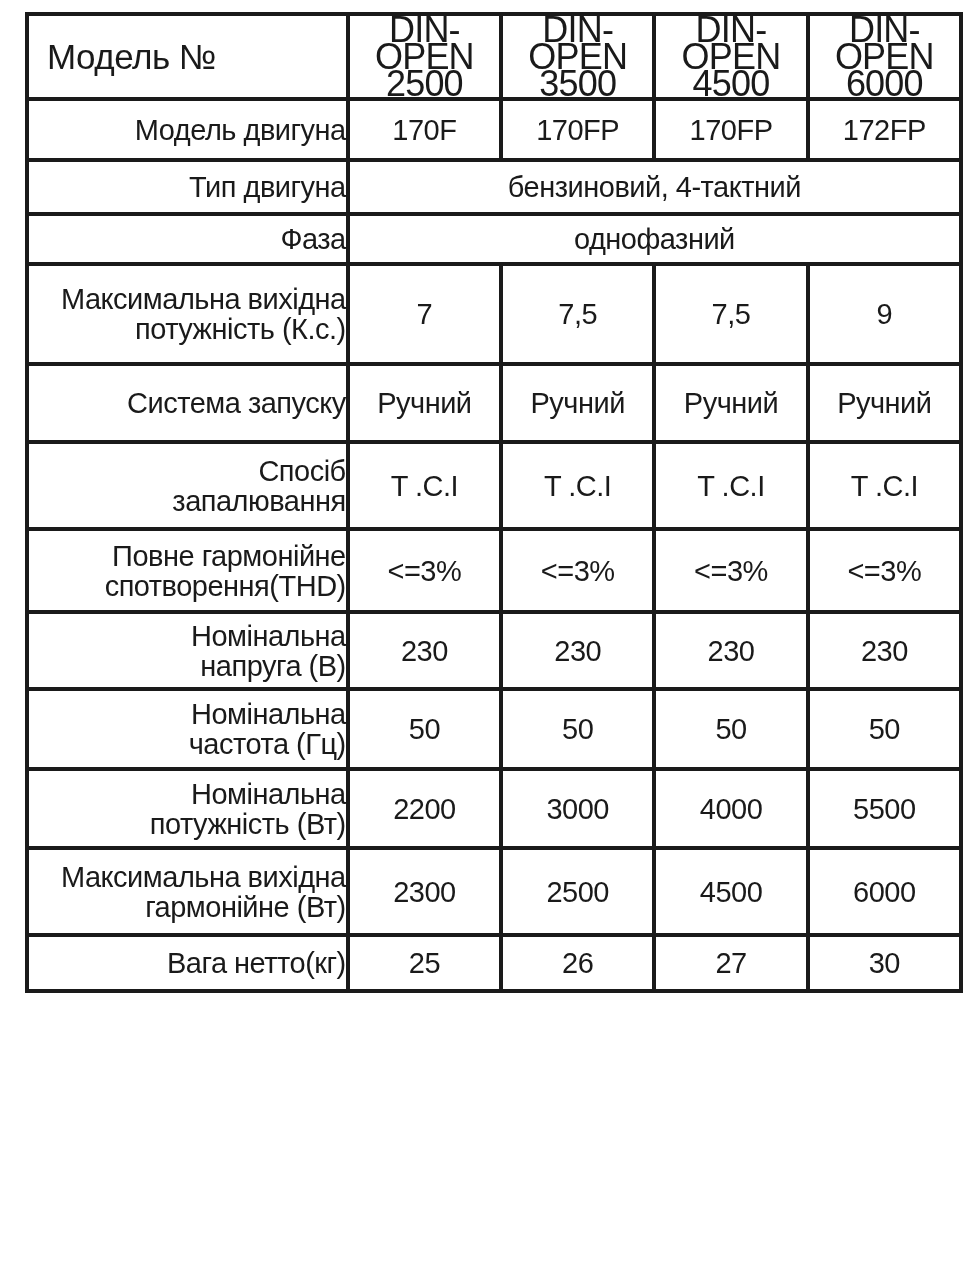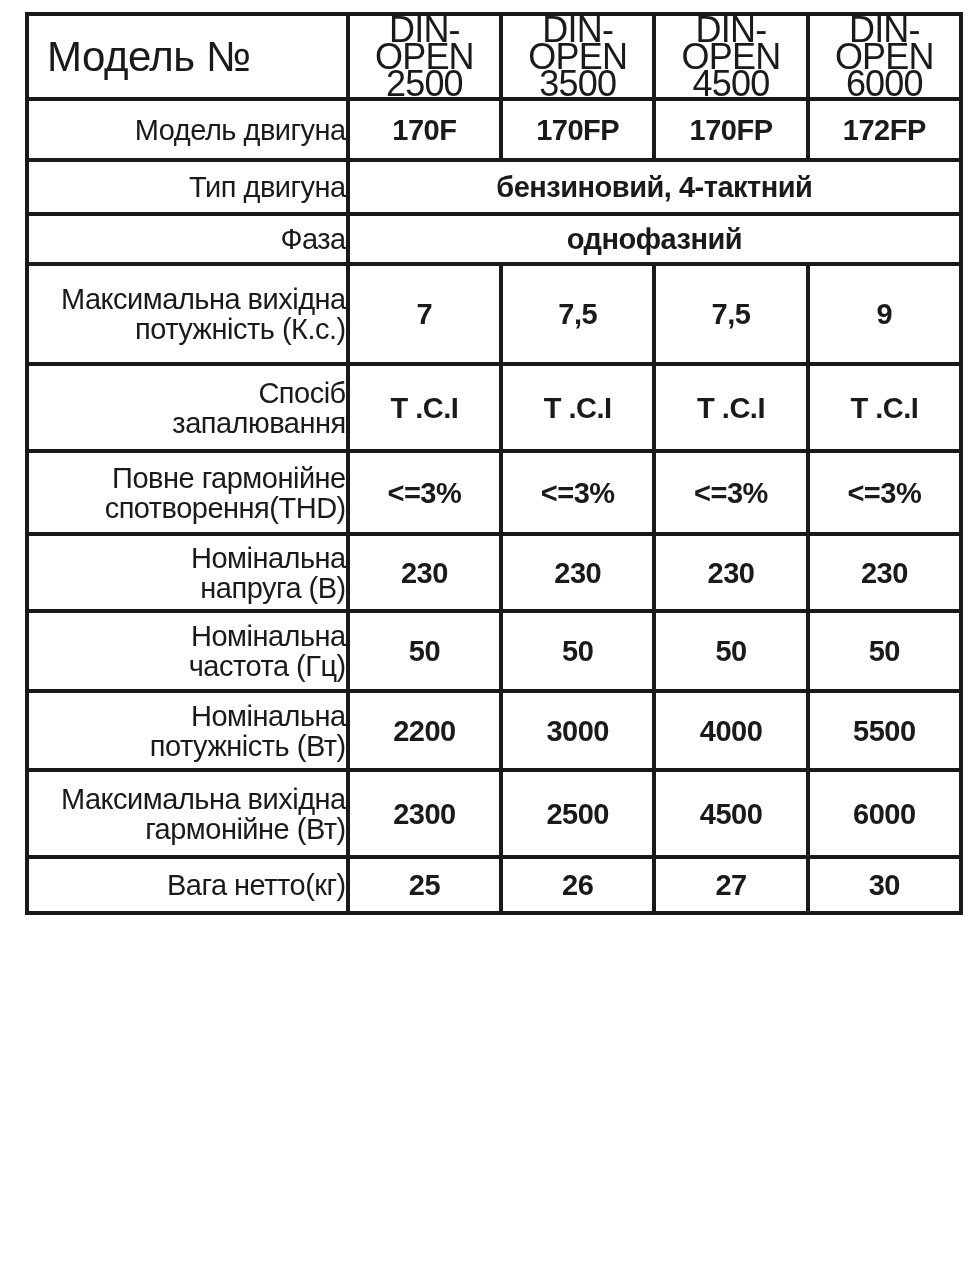--- a/index.html
+++ b/index.html
@@ -8,22 +8,22 @@
     .spec-table {
       position: absolute; left: 25px; top: 12px; width: 938px;
       border-collapse: collapse; table-layout: fixed;
       border: 4px solid #1a1a1a;
     }
     .spec-table td {
       border: 4px solid #1a1a1a; padding: 0; vertical-align: middle;
       font-size: 29px; line-height: 30px; letter-spacing: -0.5px;
     }
     .spec-table td.label { text-align: right; padding-left: 12px; }
-    .spec-table td.val { text-align: center; font-weight: bold; }
-    .spec-table td.hdr-title { font-size: 42px; padding-left: 18px; letter-spacing: -0.5px; }
+    .spec-table td.val { text-align: center; }
+    .spec-table td.hdr-title { font-size: 35px; padding-left: 18px; letter-spacing: -0.5px; }
     .spec-table td.hdr-model { font-size: 36px; line-height: 27px; text-align: center; letter-spacing: -0.8px; }
     .col-label { width: 318px; }
     .col-val { width: 152px; }
     .line { display: block; }
   </style>
 </head>
 <body>
 
 <table class="spec-table">
   <colgroup>
@@ -76,20 +76,29 @@
     </tr>
     <tr style="height:100px">
       <td class="label">
           <span class="line">Максимальна вихідна</span>
           <span class="line">потужність (К.с.)</span>
         </td>
       <td class="val">7</td>
       <td class="val">7,5</td>
       <td class="val">7,5</td>
       <td class="val">9</td>
+    </tr>
+    <tr style="height:78px">
+      <td class="label">
+          <span class="line">Система запуску</span>
+        </td>
+      <td class="val">Ручний</td>
+      <td class="val">Ручний</td>
+      <td class="val">Ручний</td>
+      <td class="val">Ручний</td>
     </tr>
     <tr style="height:87px">
       <td class="label">
           <span class="line">Спосіб</span>
           <span class="line">запалювання</span>
         </td>
       <td class="val">T .C.I</td>
       <td class="val">T .C.I</td>
       <td class="val">T .C.I</td>
       <td class="val">T .C.I</td>

